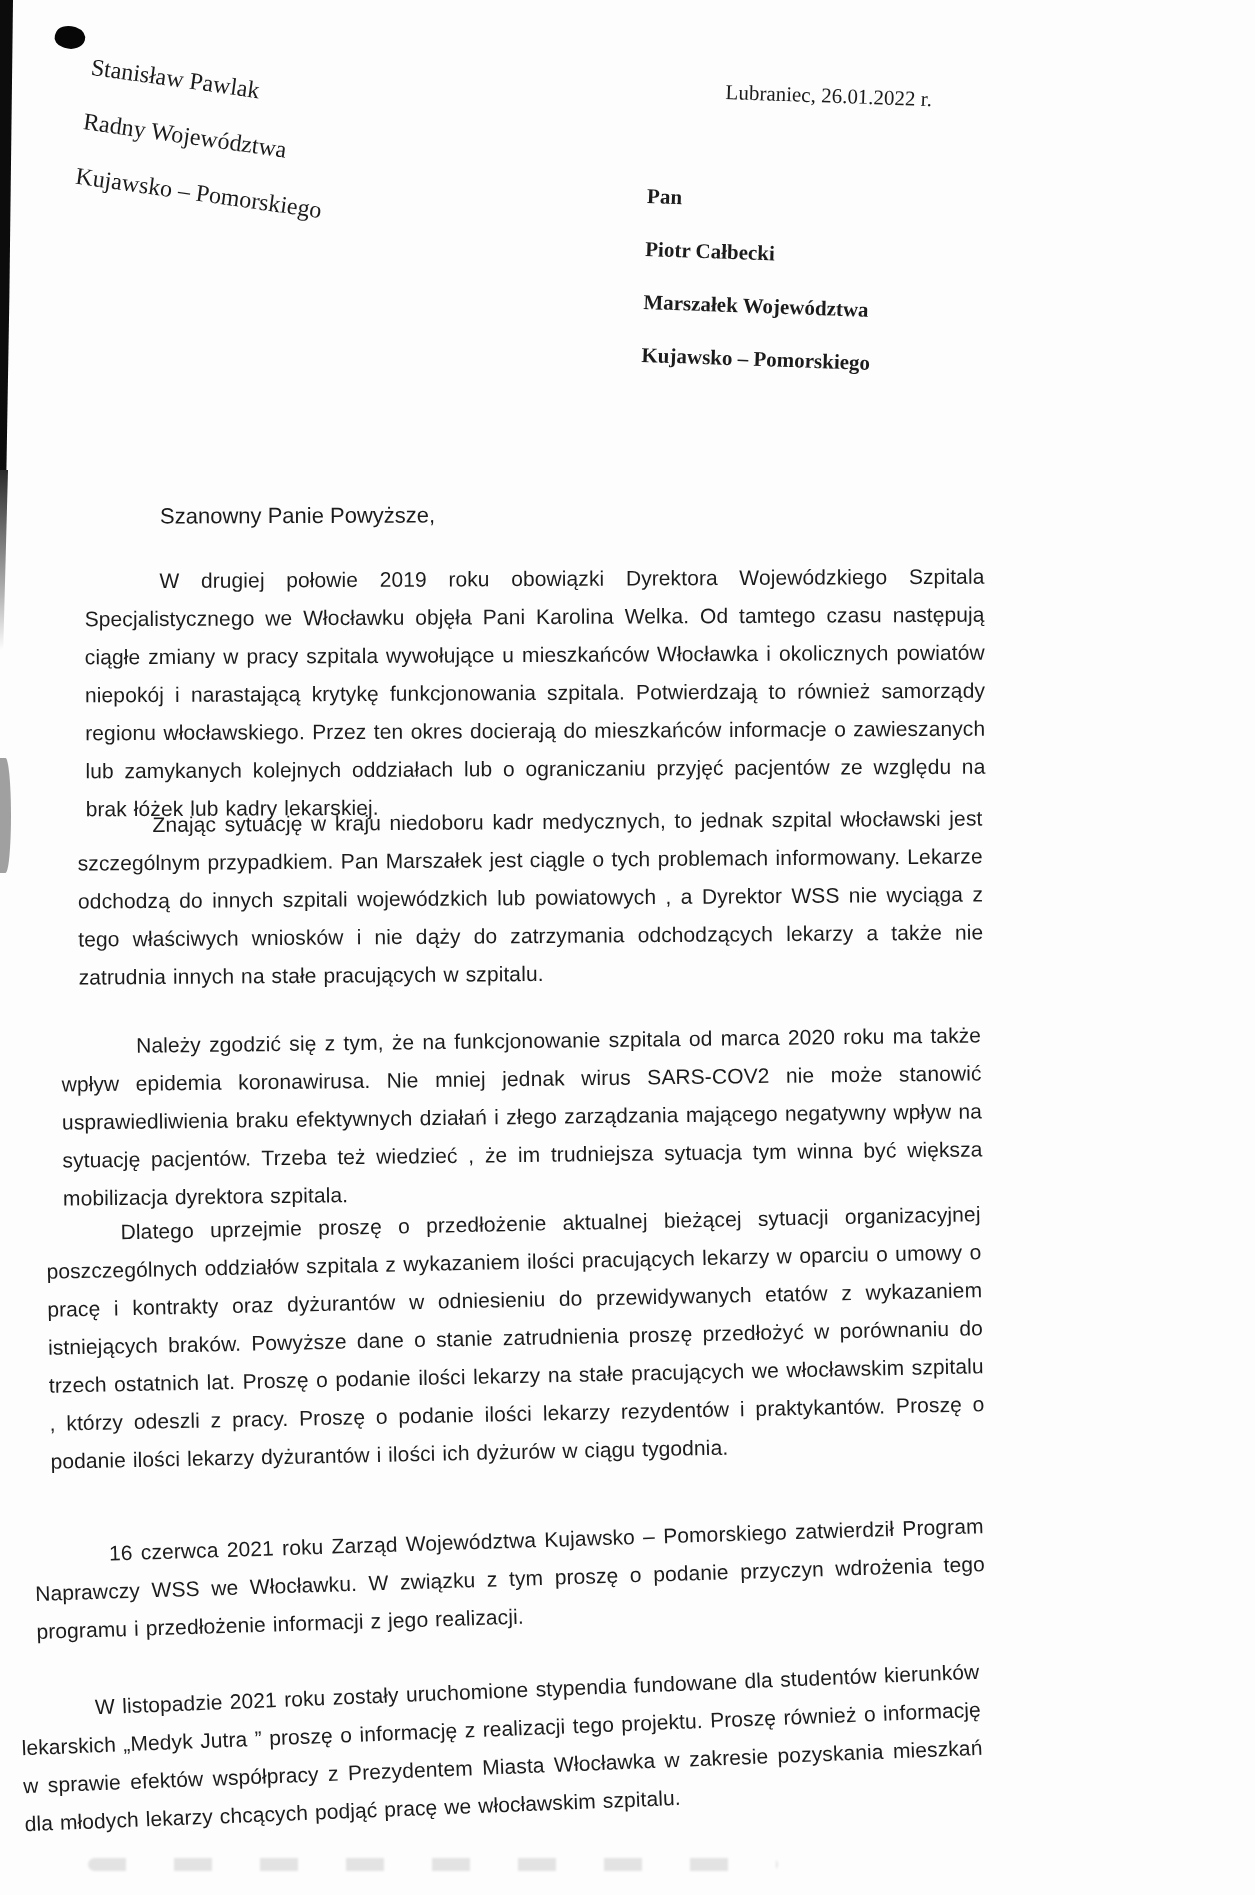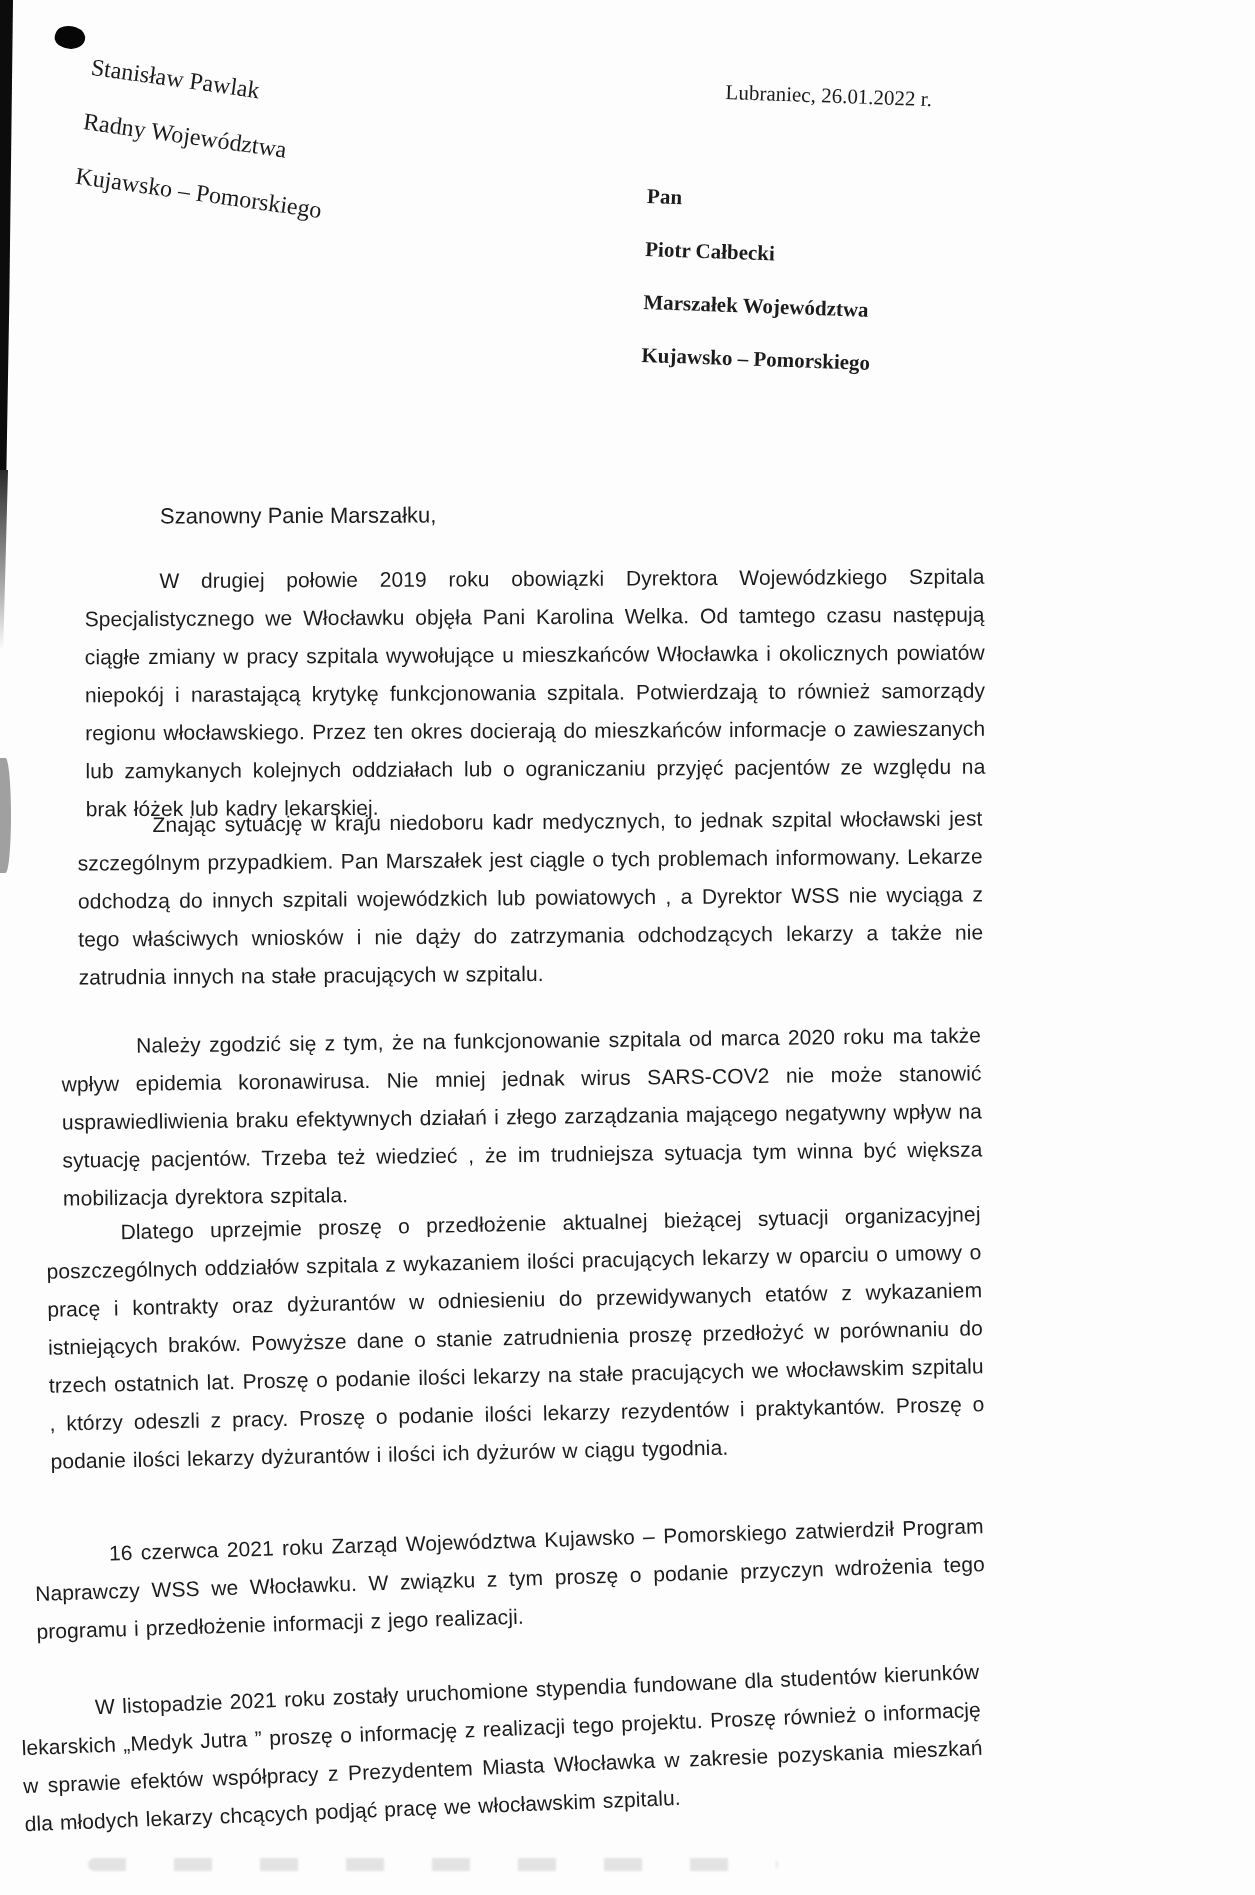--- a/index.html
+++ b/index.html
@@ -135,21 +135,21 @@
 
   <div class="dateline">Lubraniec, 26.01.2022 r.</div>
 
   <div class="recipient-block">
     <div>Pan</div>
     <div>Piotr Całbecki</div>
     <div>Marszałek Województwa</div>
     <div>Kujawsko – Pomorskiego</div>
   </div>
 
-  <div class="salutation">Szanowny Panie Marszałku,</div>
+  <div class="salutation">Szanowny Panie Powyższe,</div>
 
   <p class="para p1">W drugiej połowie 2019 roku obowiązki Dyrektora Wojewódzkiego Szpitala Specjalistycznego we Włocławku objęła Pani Karolina Welka. Od tamtego czasu następują ciągłe zmiany w pracy szpitala wywołujące u mieszkańców Włocławka i okolicznych powiatów niepokój i narastającą krytykę funkcjonowania szpitala. Potwierdzają to również samorządy regionu włocławskiego. Przez ten okres docierają do mieszkańców informacje o zawieszanych lub zamykanych kolejnych oddziałach lub o ograniczaniu przyjęć pacjentów ze względu na brak łóżek lub kadry lekarskiej.</p>
   <p class="para p2">Znając sytuację w kraju niedoboru kadr medycznych, to jednak szpital włocławski jest szczególnym przypadkiem. Pan Marszałek jest ciągle o tych problemach informowany. Lekarze odchodzą do innych szpitali wojewódzkich lub powiatowych , a Dyrektor WSS nie wyciąga z tego właściwych wniosków i nie dąży do zatrzymania odchodzących lekarzy a także nie zatrudnia innych na stałe pracujących w szpitalu.</p>
   <p class="para p3">Należy zgodzić się z tym, że na funkcjonowanie szpitala od marca 2020 roku ma także wpływ epidemia koronawirusa. Nie mniej jednak wirus SARS-COV2 nie może stanowić usprawiedliwienia braku efektywnych działań i złego zarządzania mającego negatywny wpływ na sytuację pacjentów. Trzeba też wiedzieć , że im trudniejsza sytuacja tym winna być większa mobilizacja dyrektora szpitala.</p>
   <p class="para p4">Dlatego uprzejmie proszę o przedłożenie aktualnej bieżącej sytuacji organizacyjnej poszczególnych oddziałów szpitala z wykazaniem ilości pracujących lekarzy w oparciu o umowy o pracę i kontrakty oraz dyżurantów w odniesieniu do przewidywanych etatów z wykazaniem istniejących braków. Powyższe dane o stanie zatrudnienia proszę przedłożyć w porównaniu do trzech ostatnich lat. Proszę o podanie ilości lekarzy na stałe pracujących we włocławskim szpitalu , którzy odeszli z pracy. Proszę o podanie ilości lekarzy rezydentów i praktykantów. Proszę o podanie ilości lekarzy dyżurantów i ilości ich dyżurów w ciągu tygodnia.</p>
   <p class="para p5">16 czerwca 2021 roku Zarząd Województwa Kujawsko – Pomorskiego zatwierdził Program Naprawczy WSS we Włocławku. W związku z tym proszę o podanie przyczyn wdrożenia tego programu i przedłożenie informacji z jego realizacji.</p>
   <p class="para p6">W listopadzie 2021 roku zostały uruchomione stypendia fundowane dla studentów kierunków lekarskich „Medyk Jutra ” proszę o informację z realizacji tego projektu. Proszę również o informację w sprawie efektów współpracy z Prezydentem Miasta Włocławka w zakresie pozyskania mieszkań dla młodych lekarzy chcących podjąć pracę we włocławskim szpitalu.</p>
 
 </div>
 

